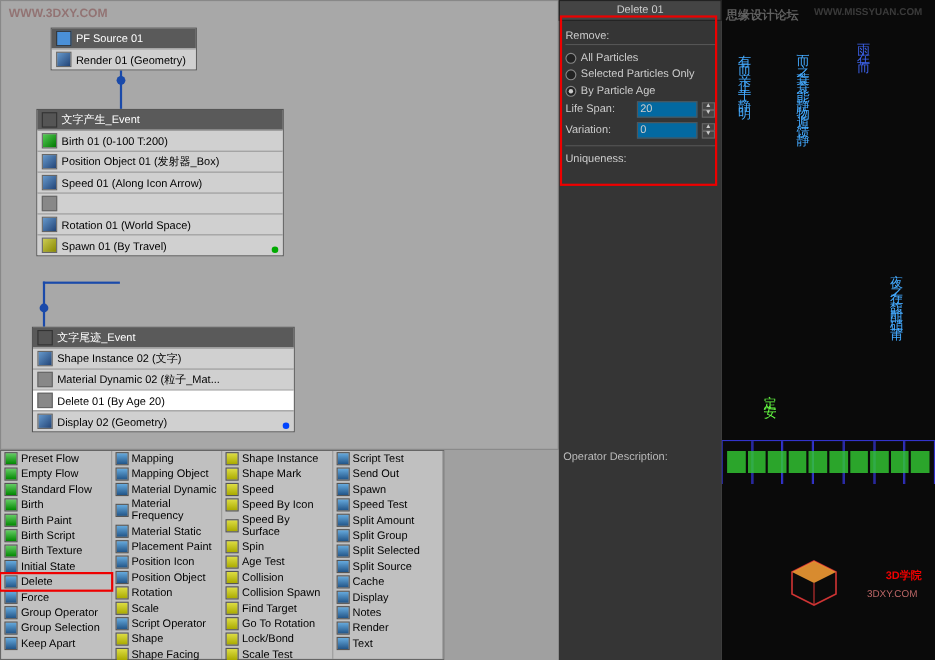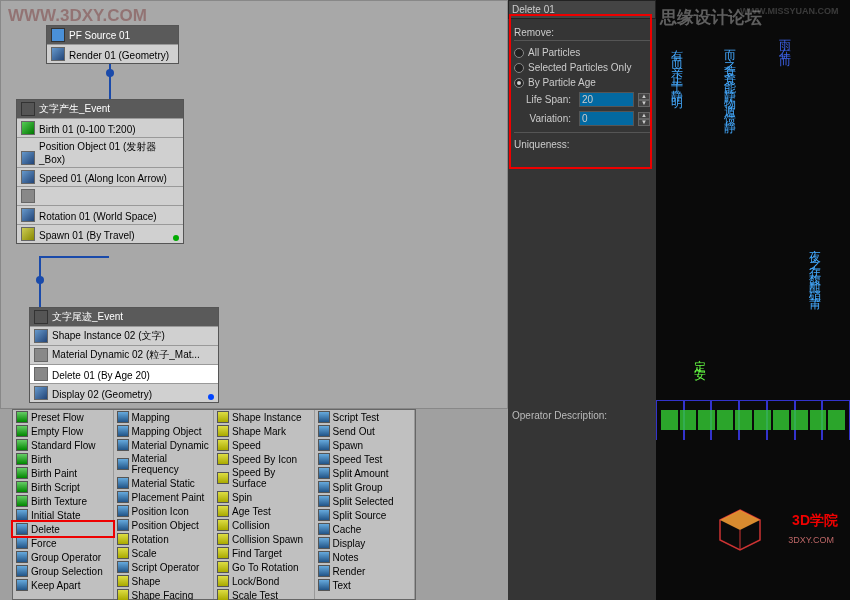--- a/index.html
+++ b/index.html
@@ -14,53 +14,53 @@
 .node-row .ricon.g{background:linear-gradient(135deg,#5c5,#070)}
 .node-row .ricon.b{background:linear-gradient(135deg,#69c,#247)}
 .node-row .ricon.y{background:linear-gradient(135deg,#cc5,#880)}
 .node-row .ricon.gr{background:#888}
 .dot{width:6px;height:6px;background:#0a0;border-radius:50%;margin-left:auto}
 .dot.bl{background:#04f}
 .conn{position:absolute;width:2px;background:#1a4aaa}
 .conn-c{position:absolute;width:8px;height:8px;background:#1a4aaa;border-radius:50%}
 .arrow{position:absolute;width:200px;height:2px;background:#e00;transform-origin:left center}
 .arrow::after{content:"";position:absolute;right:-2px;top:-4px;border:5px solid transparent;border-left:10px solid #e00}
-.op-palette{position:absolute;left:12px;top:409px;width:404px;height:191px;background:#c0c0c0;border:1px solid #666;display:flex}
+.op-palette{position:absolute;left:0;top:409px;width:404px;height:191px;background:#c0c0c0;border:1px solid #666;display:flex}
 .op-col{flex:1;border-right:1px solid #999}
 .op-item{padding:1px 3px;display:flex;align-items:center;gap:3px;font-size:9px;cursor:pointer}
 .op-item .oicon{width:12px;height:12px;background:#888;border:1px solid #555;flex-shrink:0}
 .op-item .oicon.y{background:linear-gradient(#dd4,#aa0)}
 .op-item .oicon.b{background:linear-gradient(#6ad,#258)}
 .op-item .oicon.g{background:linear-gradient(#6c6,#080)}
 .op-item.hl{outline:2px solid #e00}
 .right-panel{position:absolute;left:508px;top:0;width:148px;height:600px;background:#353535;color:#ccc}
-.panel-title{background:#444;padding:3px;text-align:left;border:1px solid #222;font-size:10px}
+.panel-title{background:#444;padding:3px;text-align:center;border:1px solid #222;font-size:10px}
 .panel-sec{padding:6px;font-size:10px}
 .panel-row{display:flex;align-items:center;gap:4px;padding:2px 0}
-.panel-row label{flex:1;text-align:right;padding-right:4px}
+.panel-row label{flex:1;padding-right:4px}
 .panel-row input[type=text]{width:55px;background:#0369a1;border:1px solid #555;color:#ccc;padding:1px 2px;font-size:10px}
 .panel-row .spin{width:12px;display:flex;flex-direction:column}
 .panel-row .spin div{height:7px;background:#444;border:1px solid #666;font-size:6px;text-align:center;line-height:5px}
 .panel-row button{background:#444;border:1px solid #666;color:#ccc;padding:1px 6px;font-size:9px}
 .radio{width:10px;height:10px;border:1px solid #888;border-radius:50%;background:#222;display:inline-flex;align-items:center;justify-content:center}
 .radio.on::after{content:"";width:4px;height:4px;background:#ccc;border-radius:50%}
 .redbox{position:absolute;border:2px solid #e00}
 .viewport{position:absolute;left:656px;top:0;width:194px;height:600px;background:#0a0a0a;overflow:hidden}
 .vp-text{position:absolute;writing-mode:vertical-rl;color:#4af;font-size:12px;letter-spacing:8px}
 .vp-text.g{color:#6f4}
 .vp-text.bl{color:#3d62eb}
 .vp-grid{position:absolute;bottom:160px;left:0;right:0;height:40px;border-top:1px solid #33c;display:flex}
 .vp-grid div{flex:1;border-left:1px solid #33c;border-right:1px solid #33c;height:100%}
 .vp-green{position:absolute;bottom:170px;left:5px;right:5px;height:20px;display:flex;gap:2px}
 .vp-green span{flex:1;background:#3c3;opacity:.8}
 .desc{position:absolute;top:410px;left:4px;right:4px;font-size:10px;color:#bbb}
-.watermark{position:absolute;font-size:17px;color:rgba(120,50,50,.45);font-weight:bold}
+.watermark{position:absolute;font-size:11px;color:rgba(120,50,50,.45);font-weight:bold}
 .cube-logo{position:absolute;width:50px;height:50px}
 .cube-logo svg{width:100%;height:100%}
-.logo-text{position:absolute;color:#e00;font-size:14px;font-weight:bold}
+.logo-text{position:absolute;color:#e00;font-size:10px;font-weight:bold}
 .logo-sub{position:absolute;color:#b66;font-size:9px}
 </style>
 </head>
 <body>
 
 <div class="canvas-area">
   <div class="conn" style="left:108px;top:60px;height:40px"></div>
   <div class="conn-c" style="left:105px;top:68px"></div>
   <div class="conn" style="left:38px;top:255px;height:52px"></div>
   <div class="conn" style="left:38px;top:255px;width:70px;height:2px"></div>
@@ -70,21 +70,21 @@
     <div class="node-title">
         <span class="icon"></span>
         <span>PF Source 01</span>
       </div>
     <div class="node-row">
         <span class="ricon b"></span>
         <span>Render 01 (Geometry)</span>
       </div>
   </div>
 
-  <div class="node-box" style="left:15px;top:98px;width:168px">
+  <div class="node-box" style="left:32px;top:98px;width:225px">
     <div class="node-title">
         <span class="icon" style="background:#555"></span>
         <span>文字产生_Event</span>
       </div>
     <div class="node-row">
         <span class="ricon g"></span>
         <span>Birth 01 (0-100 T:200)</span>
       </div>
     <div class="node-row">
         <span class="ricon b"></span>
@@ -101,21 +101,21 @@
         <span class="ricon b"></span>
         <span>Rotation 01 (World Space)</span>
       </div>
     <div class="node-row">
         <span class="ricon y"></span>
         <span>Spawn 01 (By Travel)</span>
         <span class="dot"></span>
       </div>
   </div>
 
-  <div class="node-box" style="left:28px;top:306px;width:190px">
+  <div class="node-box" style="left:28px;top:296px;width:239px">
     <div class="node-title">
         <span class="icon" style="background:#555"></span>
         <span>文字尾迹_Event</span>
       </div>
     <div class="node-row">
         <span class="ricon b"></span>
         <span>Shape Instance 02 (文字)</span>
       </div>
     <div class="node-row">
         <span class="ricon gr"></span>

